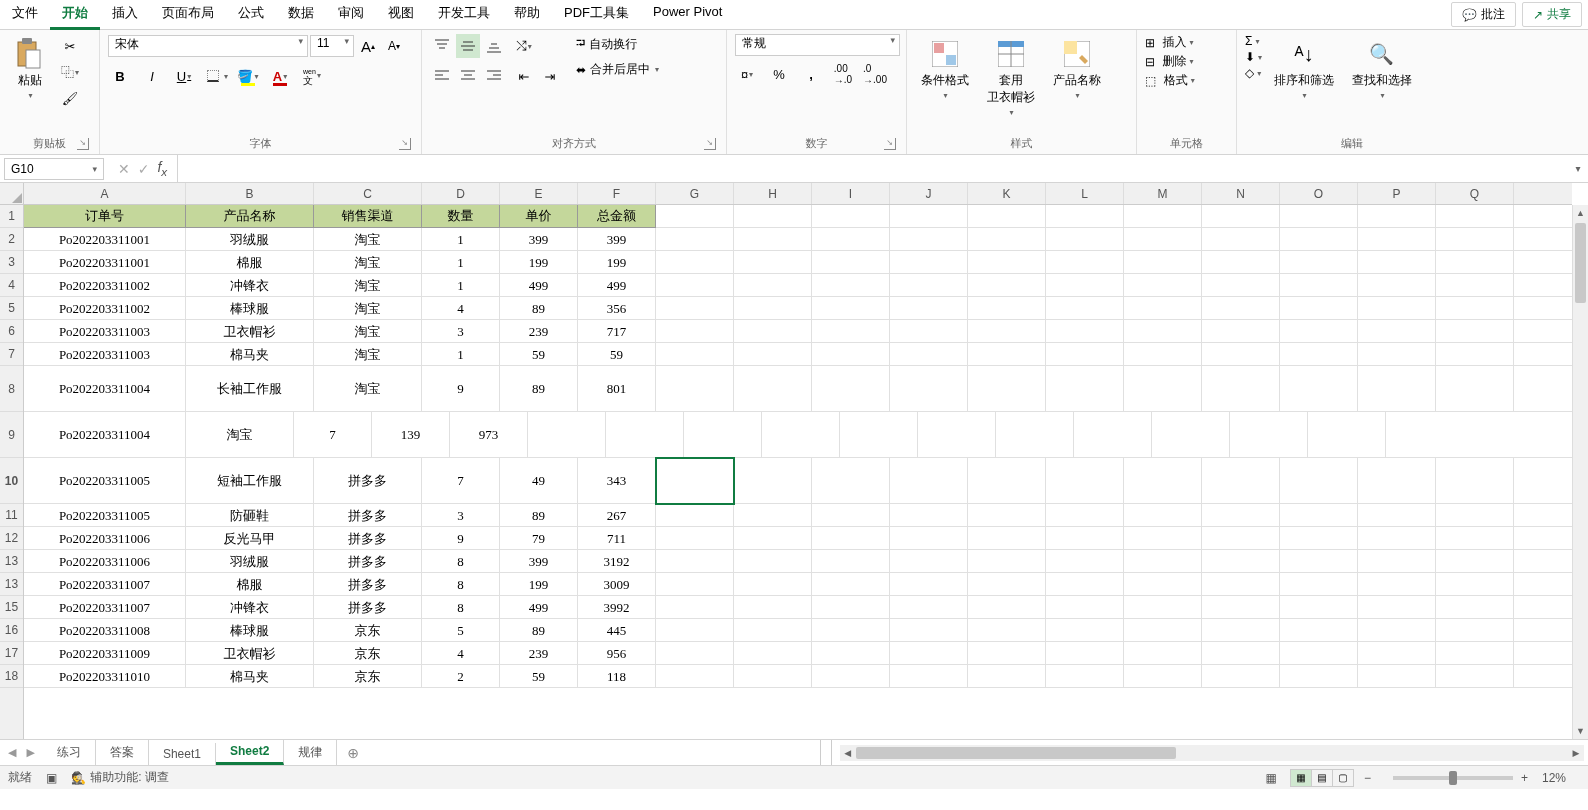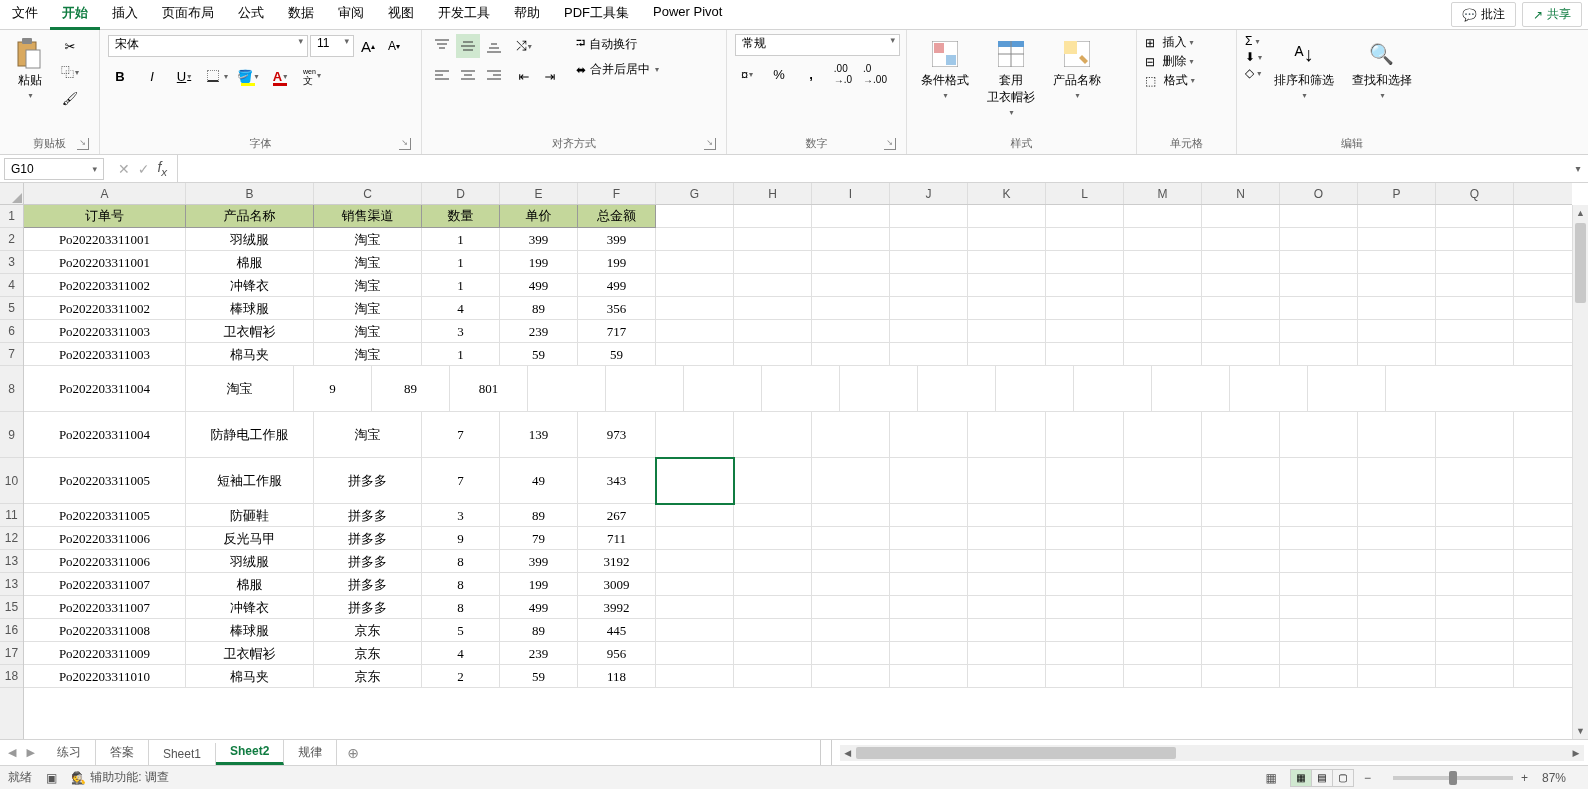--- a/index.html
+++ b/index.html
@@ -420,21 +420,21 @@
   <div class="row-headers" id="rowheaders">
       <div class="rh" style="height: 23px;">1</div>
       <div class="rh" style="height: 23px;">2</div>
       <div class="rh" style="height: 23px;">3</div>
       <div class="rh" style="height: 23px;">4</div>
       <div class="rh" style="height: 23px;">5</div>
       <div class="rh" style="height: 23px;">6</div>
       <div class="rh" style="height: 23px;">7</div>
       <div class="rh" style="height: 46px;">8</div>
       <div class="rh" style="height: 46px;">9</div>
-      <div class="rh" style="height: 46px;">10</div>
+      <div class="rh" style="height: 46px; font-weight: bold;">10</div>
       <div class="rh" style="height: 23px;">11</div>
       <div class="rh" style="height: 23px;">12</div>
       <div class="rh" style="height: 23px;">13</div>
       <div class="rh" style="height: 23px;">13</div>
       <div class="rh" style="height: 23px;">15</div>
       <div class="rh" style="height: 23px;">16</div>
       <div class="rh" style="height: 23px;">17</div>
       <div class="rh" style="height: 23px;">18</div>
     </div>
   <div class="cells" id="cells">
@@ -566,39 +566,39 @@
         <div class="cell tc" style="width: 78px; height: 23px;"></div>
         <div class="cell tc" style="width: 78px; height: 23px;"></div>
         <div class="cell tc" style="width: 78px; height: 23px;"></div>
         <div class="cell tc" style="width: 78px; height: 23px;"></div>
         <div class="cell tc" style="width: 78px; height: 23px;"></div>
         <div class="cell tc" style="width: 78px; height: 23px;"></div>
         <div class="cell tc" style="width: 78px; height: 23px;"></div>
       </div>
       <div class="cell-row" style="height: 46px;">
         <div class="cell tc" style="width: 162px; height: 46px;">Po202203311004</div>
+        <div class="cell tc" style="width: 128px; height: 46px;">长袖工作服</div>
         <div class="cell tc" style="width: 108px; height: 46px;">淘宝</div>
         <div class="cell tc" style="width: 78px; height: 46px;">9</div>
         <div class="cell tc" style="width: 78px; height: 46px;">89</div>
         <div class="cell tc" style="width: 78px; height: 46px;">801</div>
         <div class="cell tc" style="width: 78px; height: 46px;"></div>
         <div class="cell tc" style="width: 78px; height: 46px;"></div>
         <div class="cell tc" style="width: 78px; height: 46px;"></div>
         <div class="cell tc" style="width: 78px; height: 46px;"></div>
         <div class="cell tc" style="width: 78px; height: 46px;"></div>
         <div class="cell tc" style="width: 78px; height: 46px;"></div>
         <div class="cell tc" style="width: 78px; height: 46px;"></div>
         <div class="cell tc" style="width: 78px; height: 46px;"></div>
         <div class="cell tc" style="width: 78px; height: 46px;"></div>
         <div class="cell tc" style="width: 78px; height: 46px;"></div>
         <div class="cell tc" style="width: 78px; height: 46px;"></div>
       </div>
       <div class="cell-row" style="height: 46px;">
         <div class="cell tc" style="width: 162px; height: 46px;">Po202203311004</div>
-        <div class="cell tc" style="width: 128px; height: 46px;">防静电工作服</div>
         <div class="cell tc" style="width: 108px; height: 46px;">淘宝</div>
         <div class="cell tc" style="width: 78px; height: 46px;">7</div>
         <div class="cell tc" style="width: 78px; height: 46px;">139</div>
         <div class="cell tc" style="width: 78px; height: 46px;">973</div>
         <div class="cell tc" style="width: 78px; height: 46px;"></div>
         <div class="cell tc" style="width: 78px; height: 46px;"></div>
         <div class="cell tc" style="width: 78px; height: 46px;"></div>
         <div class="cell tc" style="width: 78px; height: 46px;"></div>
         <div class="cell tc" style="width: 78px; height: 46px;"></div>
         <div class="cell tc" style="width: 78px; height: 46px;"></div>
@@ -824,14 +824,14 @@
     <div class="view-btn active">▦</div>
     <div class="view-btn">▤</div>
     <div class="view-btn">▢</div>
   </div>
   <div class="item" style="margin-left:10px;">−</div>
   <div class="zoom-slider">
       <div class="tick"></div>
       <div class="handle"></div>
     </div>
   <div class="item">+</div>
-  <div class="item">87%</div>
+  <div class="item">12%</div>
 </div>
 
 </body></html>

